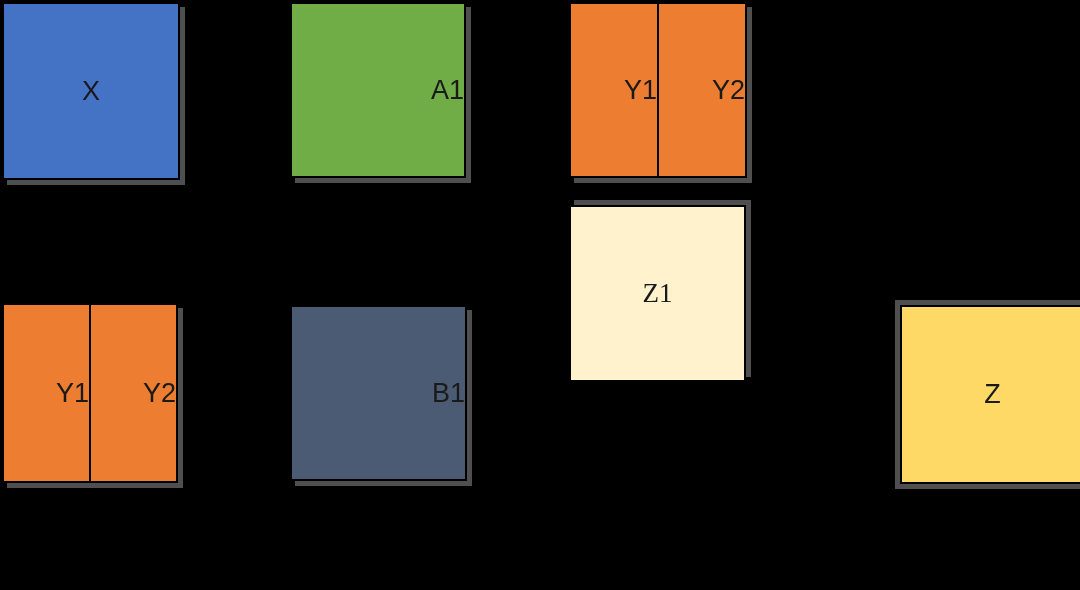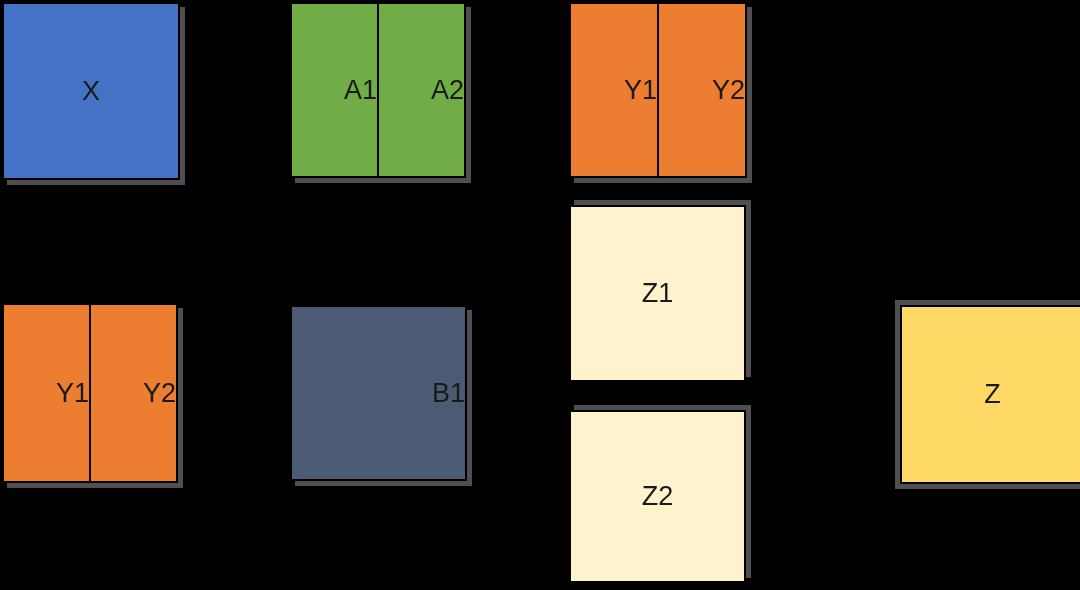--- a/index.html
+++ b/index.html
@@ -33,21 +33,21 @@
     justify-content: flex-end;
     height: 100%;
     width: 100%;
   }
   .split-v { padding: 0; }
   .split-v .cell + .cell { border-left: 2px solid #000000; }
   .split-h { flex-direction: row; }
   .split-h .cell + .cell { border-top: 2px solid #000000; }
 
   .shadow-dr { box-shadow: 5px 5px 0 #4f4f4f; }           
-  .shadow-ur { box-shadow: 5px -5px 0 #4f4f4f; }          
+  .shadow-ur { box-shadow: 5px -5px 0 #4f4f4f; font-family: Liberation Serif, serif; }          
   .shadow-left { box-shadow: -5px 5px 0 #4f4f4f, -5px -5px 0 #4f4f4f; } 
 
   
   #box-x        { left: 2px;   top: 2px;   width: 178px; height: 178px; background: #4472C4; }
   #box-a        { left: 290px; top: 2px;   width: 176px; height: 176px; background: #70AD47; }
   #box-y-top    { left: 569px; top: 2px;   width: 178px; height: 176px; background: #ED7D31; }
   #box-z1       { left: 569px; top: 205px; width: 177px; height: 177px; background: #FFF2CC; }
   #box-y-bottom { left: 2px;   top: 303px; width: 176px; height: 180px; background: #ED7D31; }
   #box-b        { left: 290px; top: 305px; width: 177px; height: 176px; background: #4C5B74; }
   #box-z2       { left: 569px; top: 410px; width: 177px; height: 173px; background: #FFF2CC; }
@@ -58,23 +58,20 @@
 
 <div class="canvas">
 
   <div class="box shadow-dr" id="box-x">
     <span>X</span>
   </div>
 
   <div class="box split-v shadow-dr" id="box-a">
     <div class="cell">
       <span>A1</span>
-    </div>
-    <div class="cell">
-      <span>A2</span>
     </div>
   </div>
 
   <div class="box split-v shadow-dr" id="box-y-top">
     <div class="cell">
       <span>Y1</span>
     </div>
     <div class="cell">
       <span>Y2</span>
     </div>
@@ -92,21 +89,18 @@
       <span>Y2</span>
     </div>
   </div>
 
   <div class="box split-h shadow-dr" id="box-b">
     <div class="cell">
       <span>B1</span>
     </div>
   </div>
 
-  <div class="box shadow-ur" id="box-z2">
-    <span>Z2</span>
-  </div>
 
   <div class="box shadow-left" id="box-z">
     <span>Z</span>
   </div>
 
 </div>
 
 </body></html>

